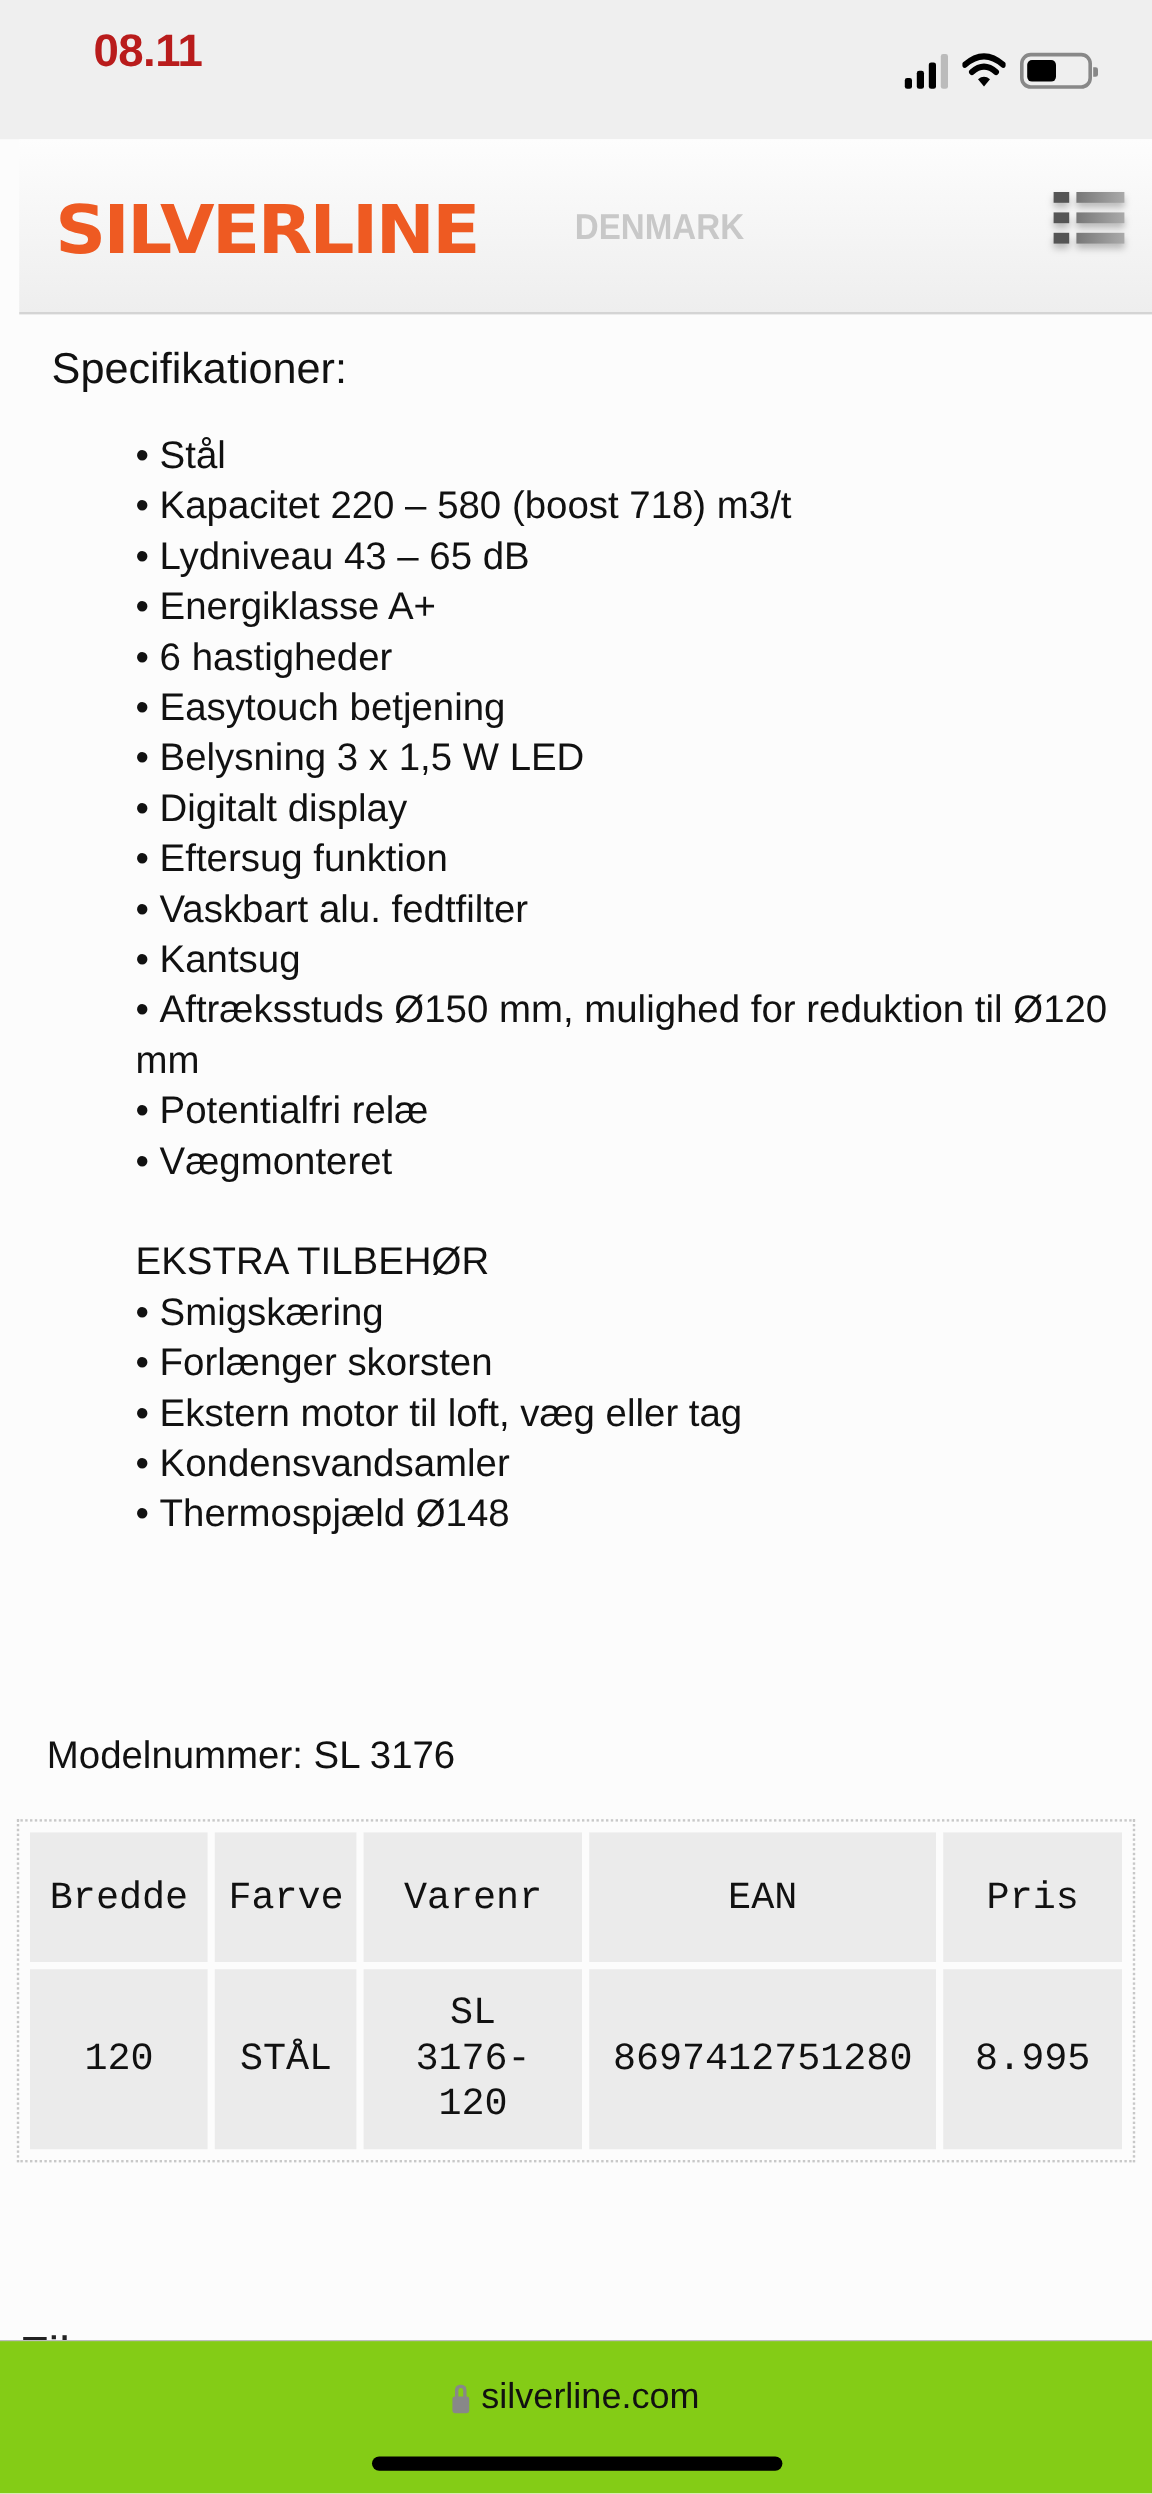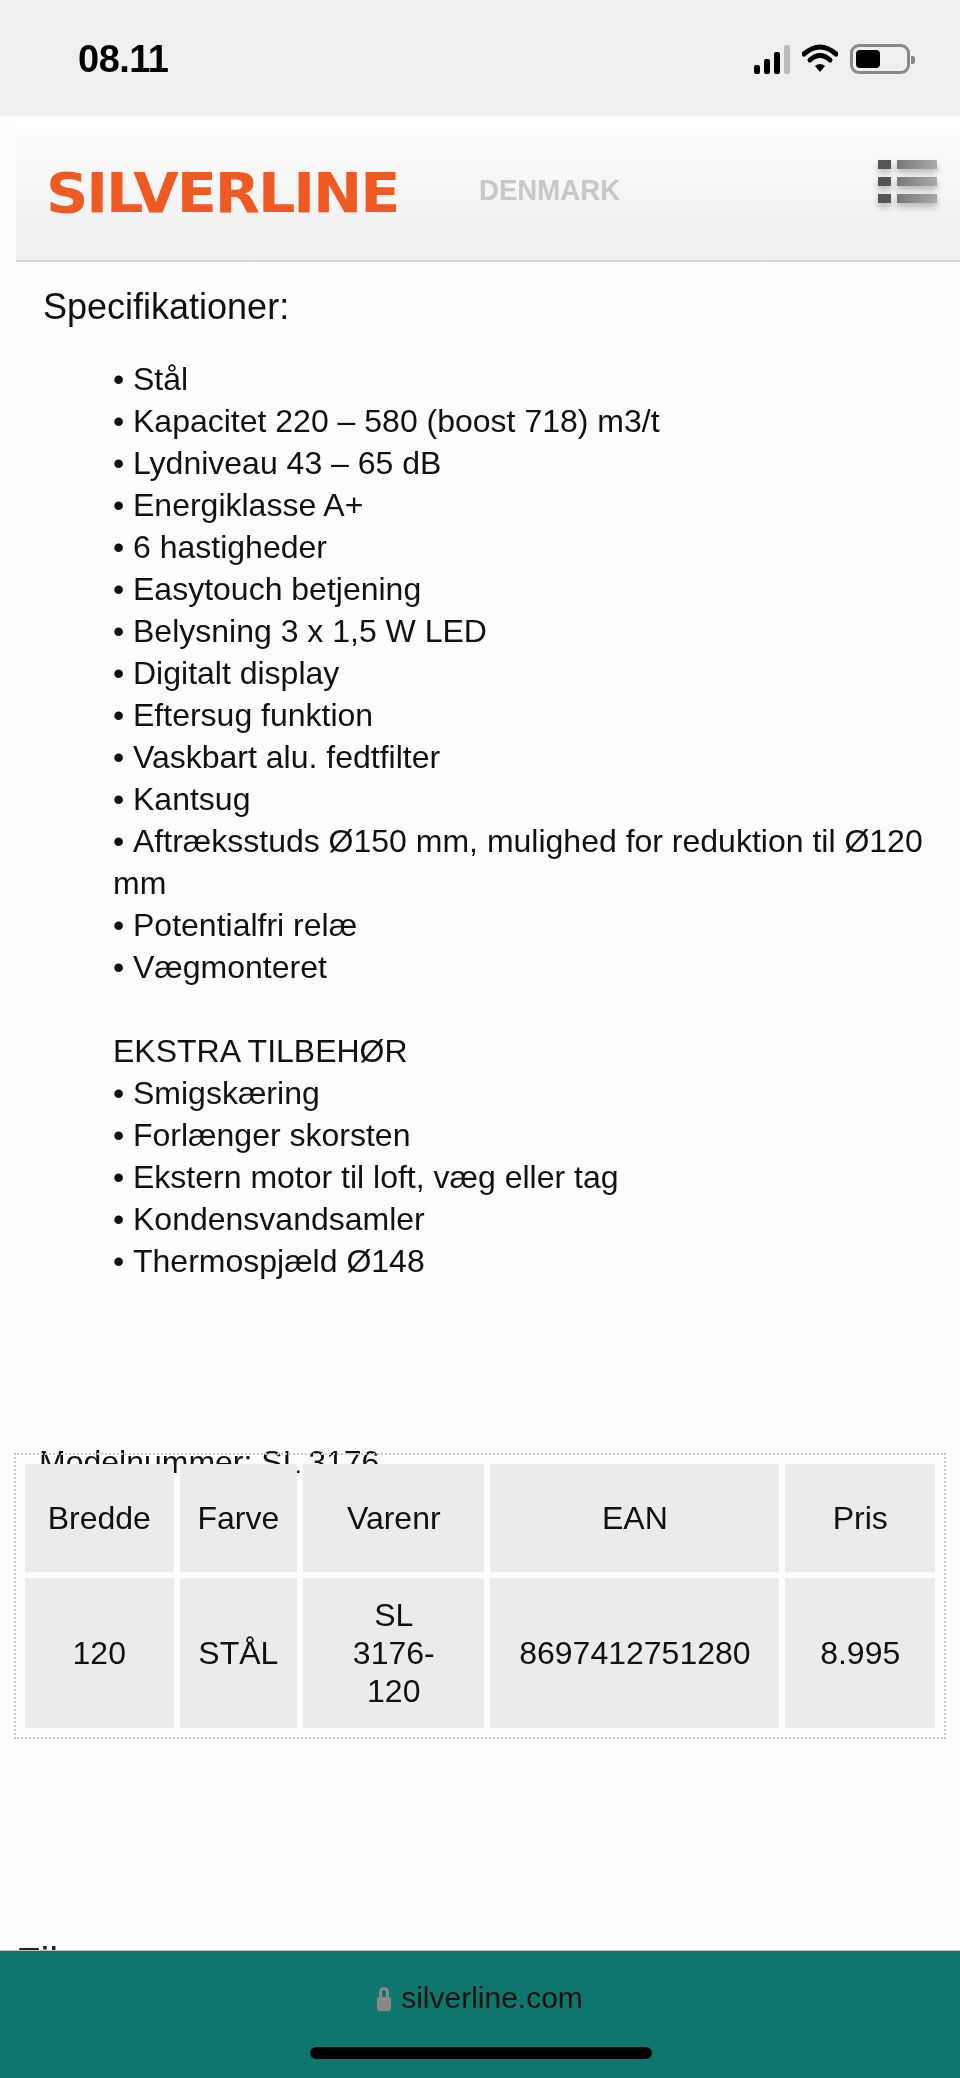--- a/index.html
+++ b/index.html
@@ -1,21 +1,21 @@
 <!DOCTYPE html>
 <html><head>
   <meta charset="utf-8">
   <style>
     * { box-sizing: border-box; margin: 0; padding: 0; }
     html, body { width: 960px; height: 2078px; overflow: hidden; background: #fcfcfc; }
     body { font-family: "Liberation Sans", sans-serif; color: #111; position: relative; }
 
     
     .status-bar { position: absolute; left: 0; top: 0; width: 960px; height: 116px; background: #efefef; }
-    .status-time { position: absolute; left: 78px; top: 38px; font-size: 38px; font-weight: bold; letter-spacing: -0.5px; color: #000000; }
+    .status-time { position: absolute; left: 78px; top: 22px; font-size: 38px; font-weight: bold; letter-spacing: -0.5px; color: #b91c1c; }
     .status-icons { position: absolute; right: 50px; top: 44px; display: flex; align-items: center; gap: 12px; }
     .signal { display: flex; align-items: flex-end; gap: 4px; height: 30px; }
     .signal span { width: 6px; background: #000; border-radius: 2px; display: block; }
     .signal span.dim { background: #bbb; }
     .battery { width: 60px; height: 30px; border: 3px solid #888; border-radius: 9px; position: relative; padding: 3px; }
     .battery .fill { width: 24px; height: 100%; background: #000; border-radius: 4px; }
     .battery::after { content: ""; position: absolute; right: -8px; top: 9px; width: 4px; height: 8px; background: #888; border-radius: 0 2px 2px 0; }
 
     
     .site-header { position: absolute; left: 16px; top: 116px; width: 960px; height: 146px; background: linear-gradient(#fdfdfd, #eeeeee); border-bottom: 2px solid #d4d4d4; }
@@ -28,29 +28,29 @@
 
     
     .content { position: absolute; left: 0; top: 264px; width: 960px; }
     .spec-heading { position: absolute; left: 15px; top: 22px; font-size: 36px; color: #111; margin-left: 28px; }
     .spec-list { position: absolute; left: 113px; top: 94px; width: 820px; list-style: none; }
     .spec-list li { font-size: 32px; line-height: 42px; color: #111; }
     .spec-list li .bullet { display: inline-block; width: 20px; }
     .extra-heading { font-size: 32px; line-height: 42px; color: #111; margin-top: 42px; }
     .model { position: absolute; left: 15px; top: 1180px; font-size: 32px; color: #111; margin-left: 24px; }
 
-    .spec-table { position: absolute; left: 14px; top: 1189px; width: 932px; border: 2px dotted #c8c8c8; padding: 3px 3px 3px 3px; border-collapse: separate; border-spacing: 6px; }
+    .spec-table { position: absolute; left: 14px; top: 1252px; width: 932px; border: 2px dotted #c8c8c8; padding: 3px 3px 3px 3px; border-collapse: separate; border-spacing: 6px; font-family: Liberation Mono, monospace; }
     .spec-table th, .spec-table td { background: #ebebeb; font-weight: normal; font-size: 32px; color: #111; text-align: center; vertical-align: middle; }
     .spec-table th { height: 108px; }
     .spec-table td { height: 150px; line-height: 38px; }
 
     .partial-heading { position: absolute; left: 16px; top: 1940px; font-size: 40px; color: #222; height: 12px; overflow: hidden; }
 
     
-    .browser-bar { position: absolute; left: 0; top: 1950px; width: 960px; height: 128px; background: #0f766e; border-top: 1px solid #bdbdbd; }
+    .browser-bar { position: absolute; left: 0; top: 1950px; width: 960px; height: 128px; background: #84cc16; border-top: 1px solid #bdbdbd; }
     .url-wrap { position: absolute; left: 0; width: 960px; top: 30px; display: flex; justify-content: center; align-items: center; gap: 10px; }
     .lock { width: 14px; height: 24px; position: relative; margin-top: 2px; }
     .lock .shackle { position: absolute; left: 2px; top: 0; width: 10px; height: 12px; border: 3px solid #888; border-bottom: none; border-radius: 6px 6px 0 0; }
     .lock .body { position: absolute; left: 0; top: 10px; width: 14px; height: 14px; background: #888; border-radius: 2px; }
     .url { font-size: 30px; color: #111; }
     .home-indicator { position: absolute; left: 310px; top: 96px; width: 342px; height: 12px; background: #000; border-radius: 6px; }
   </style>
 </head>
 <body>
 

